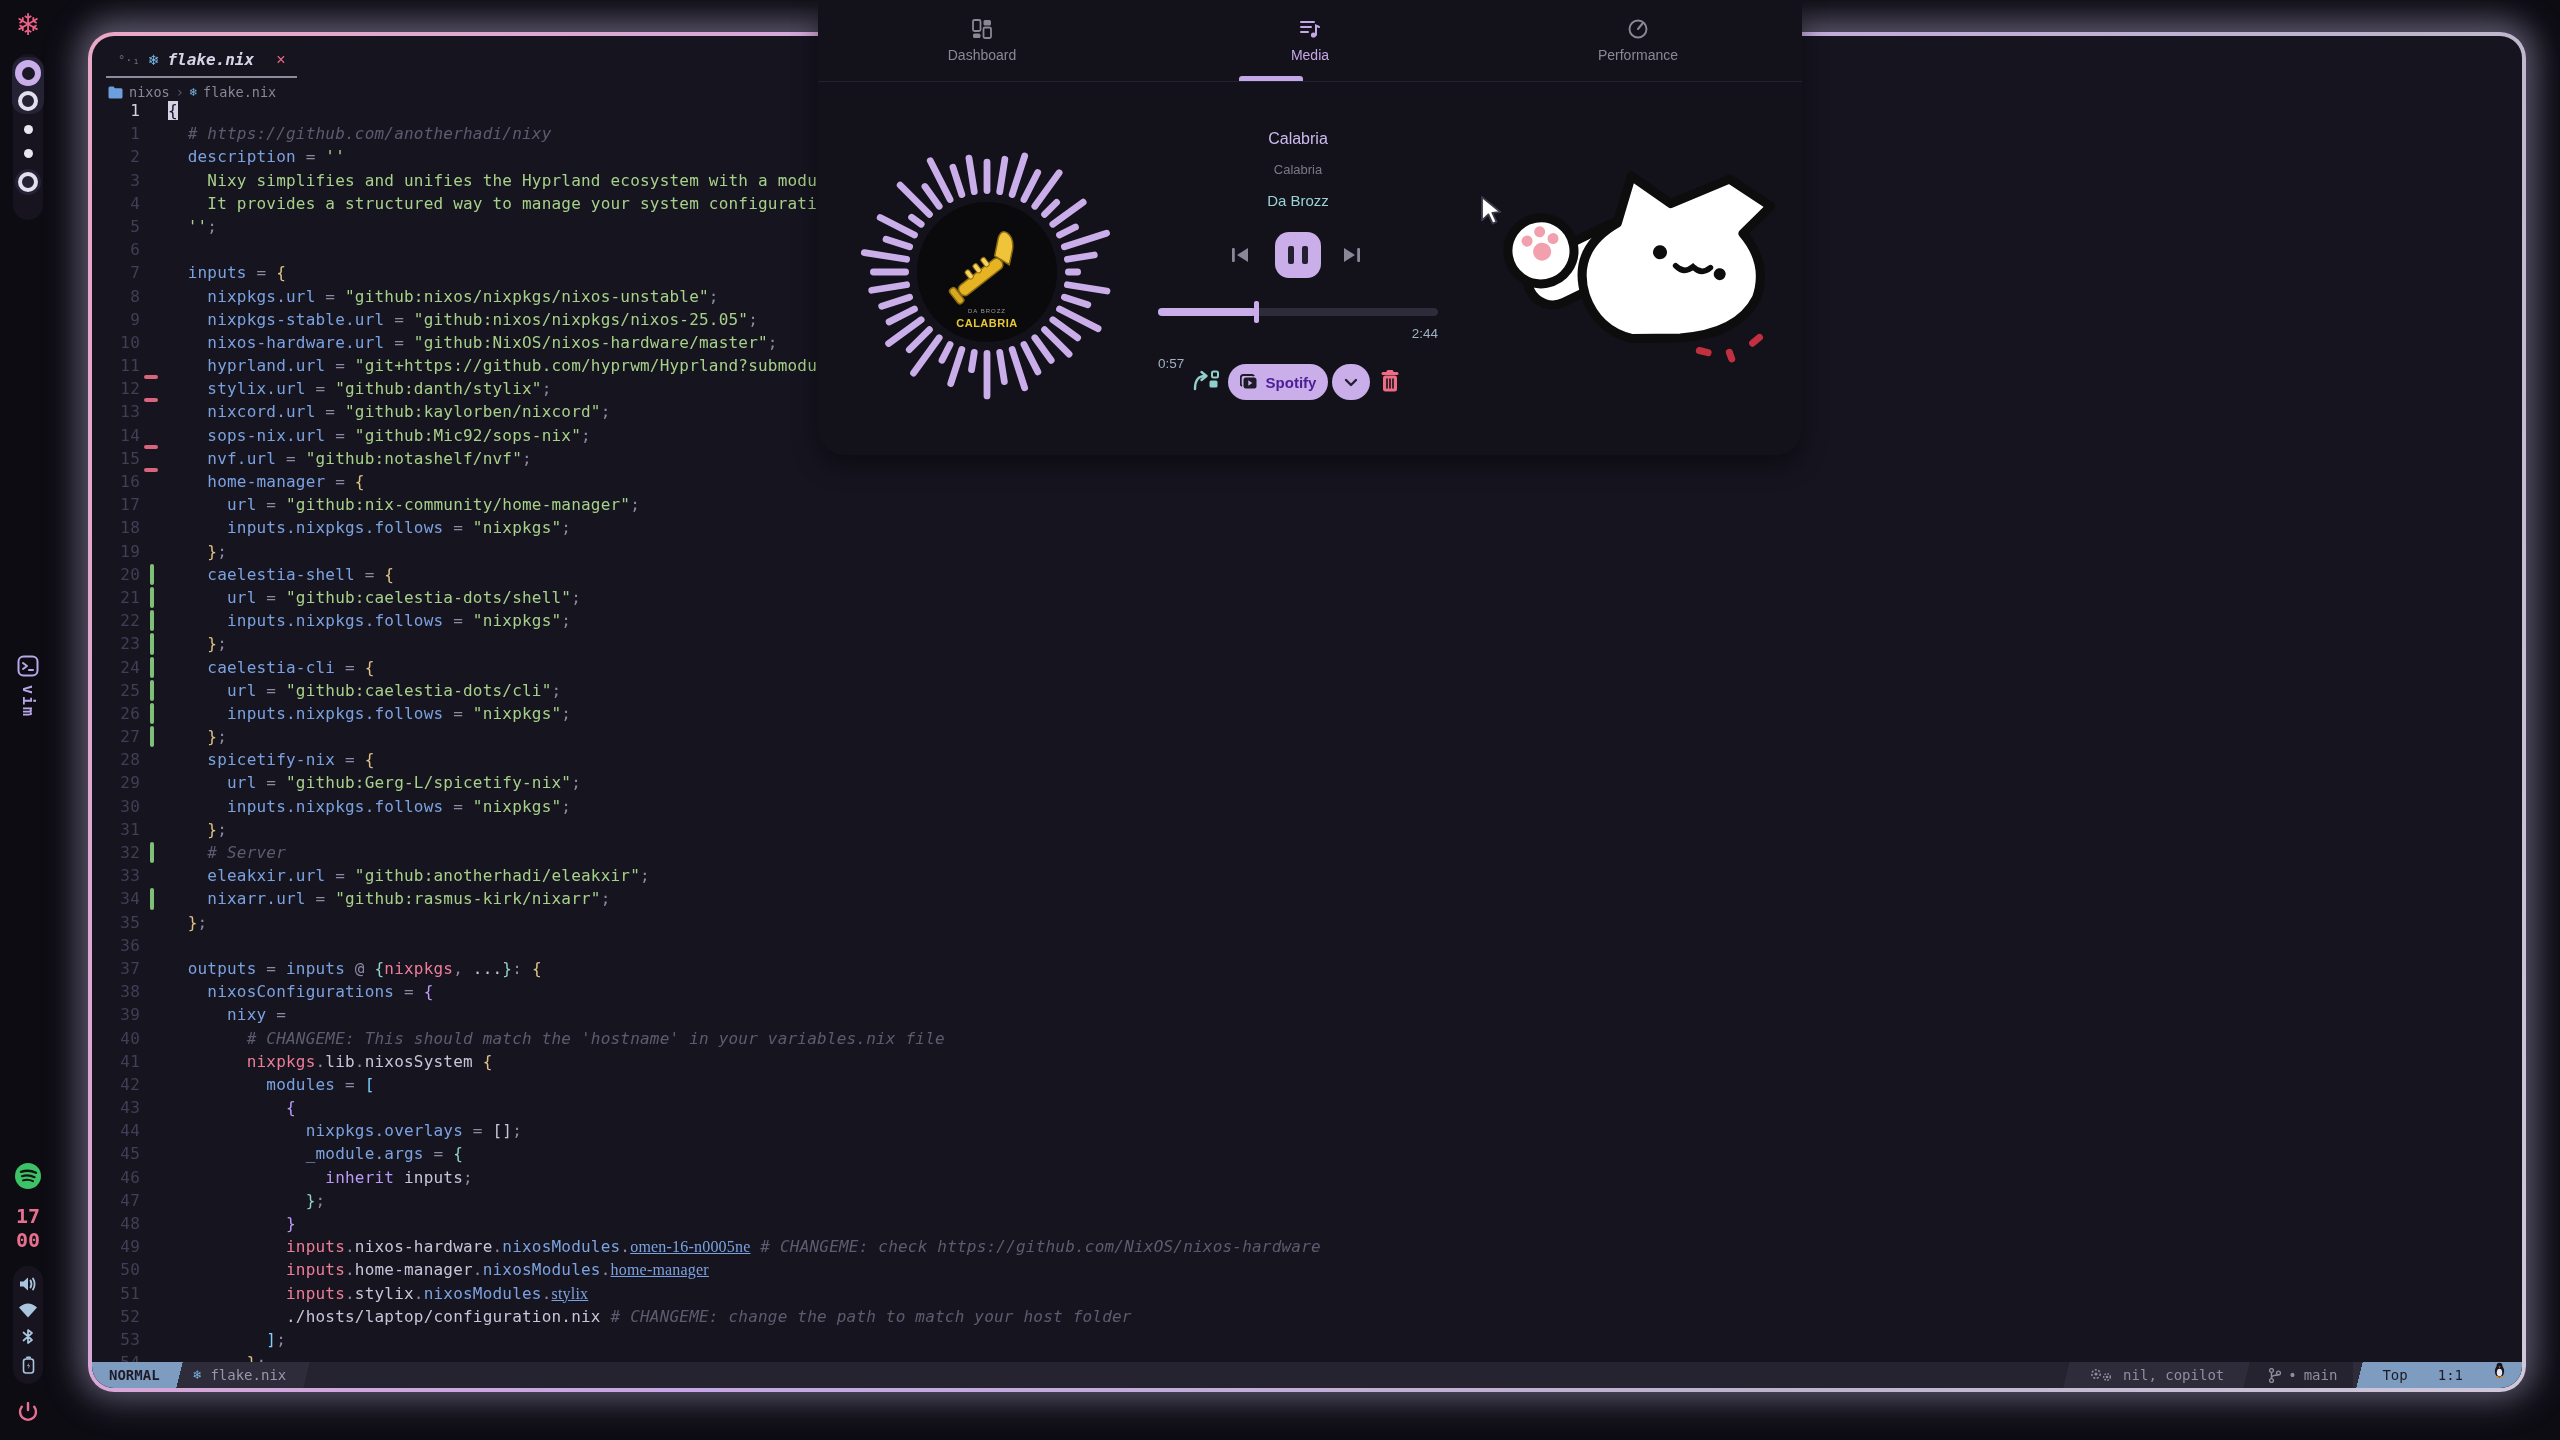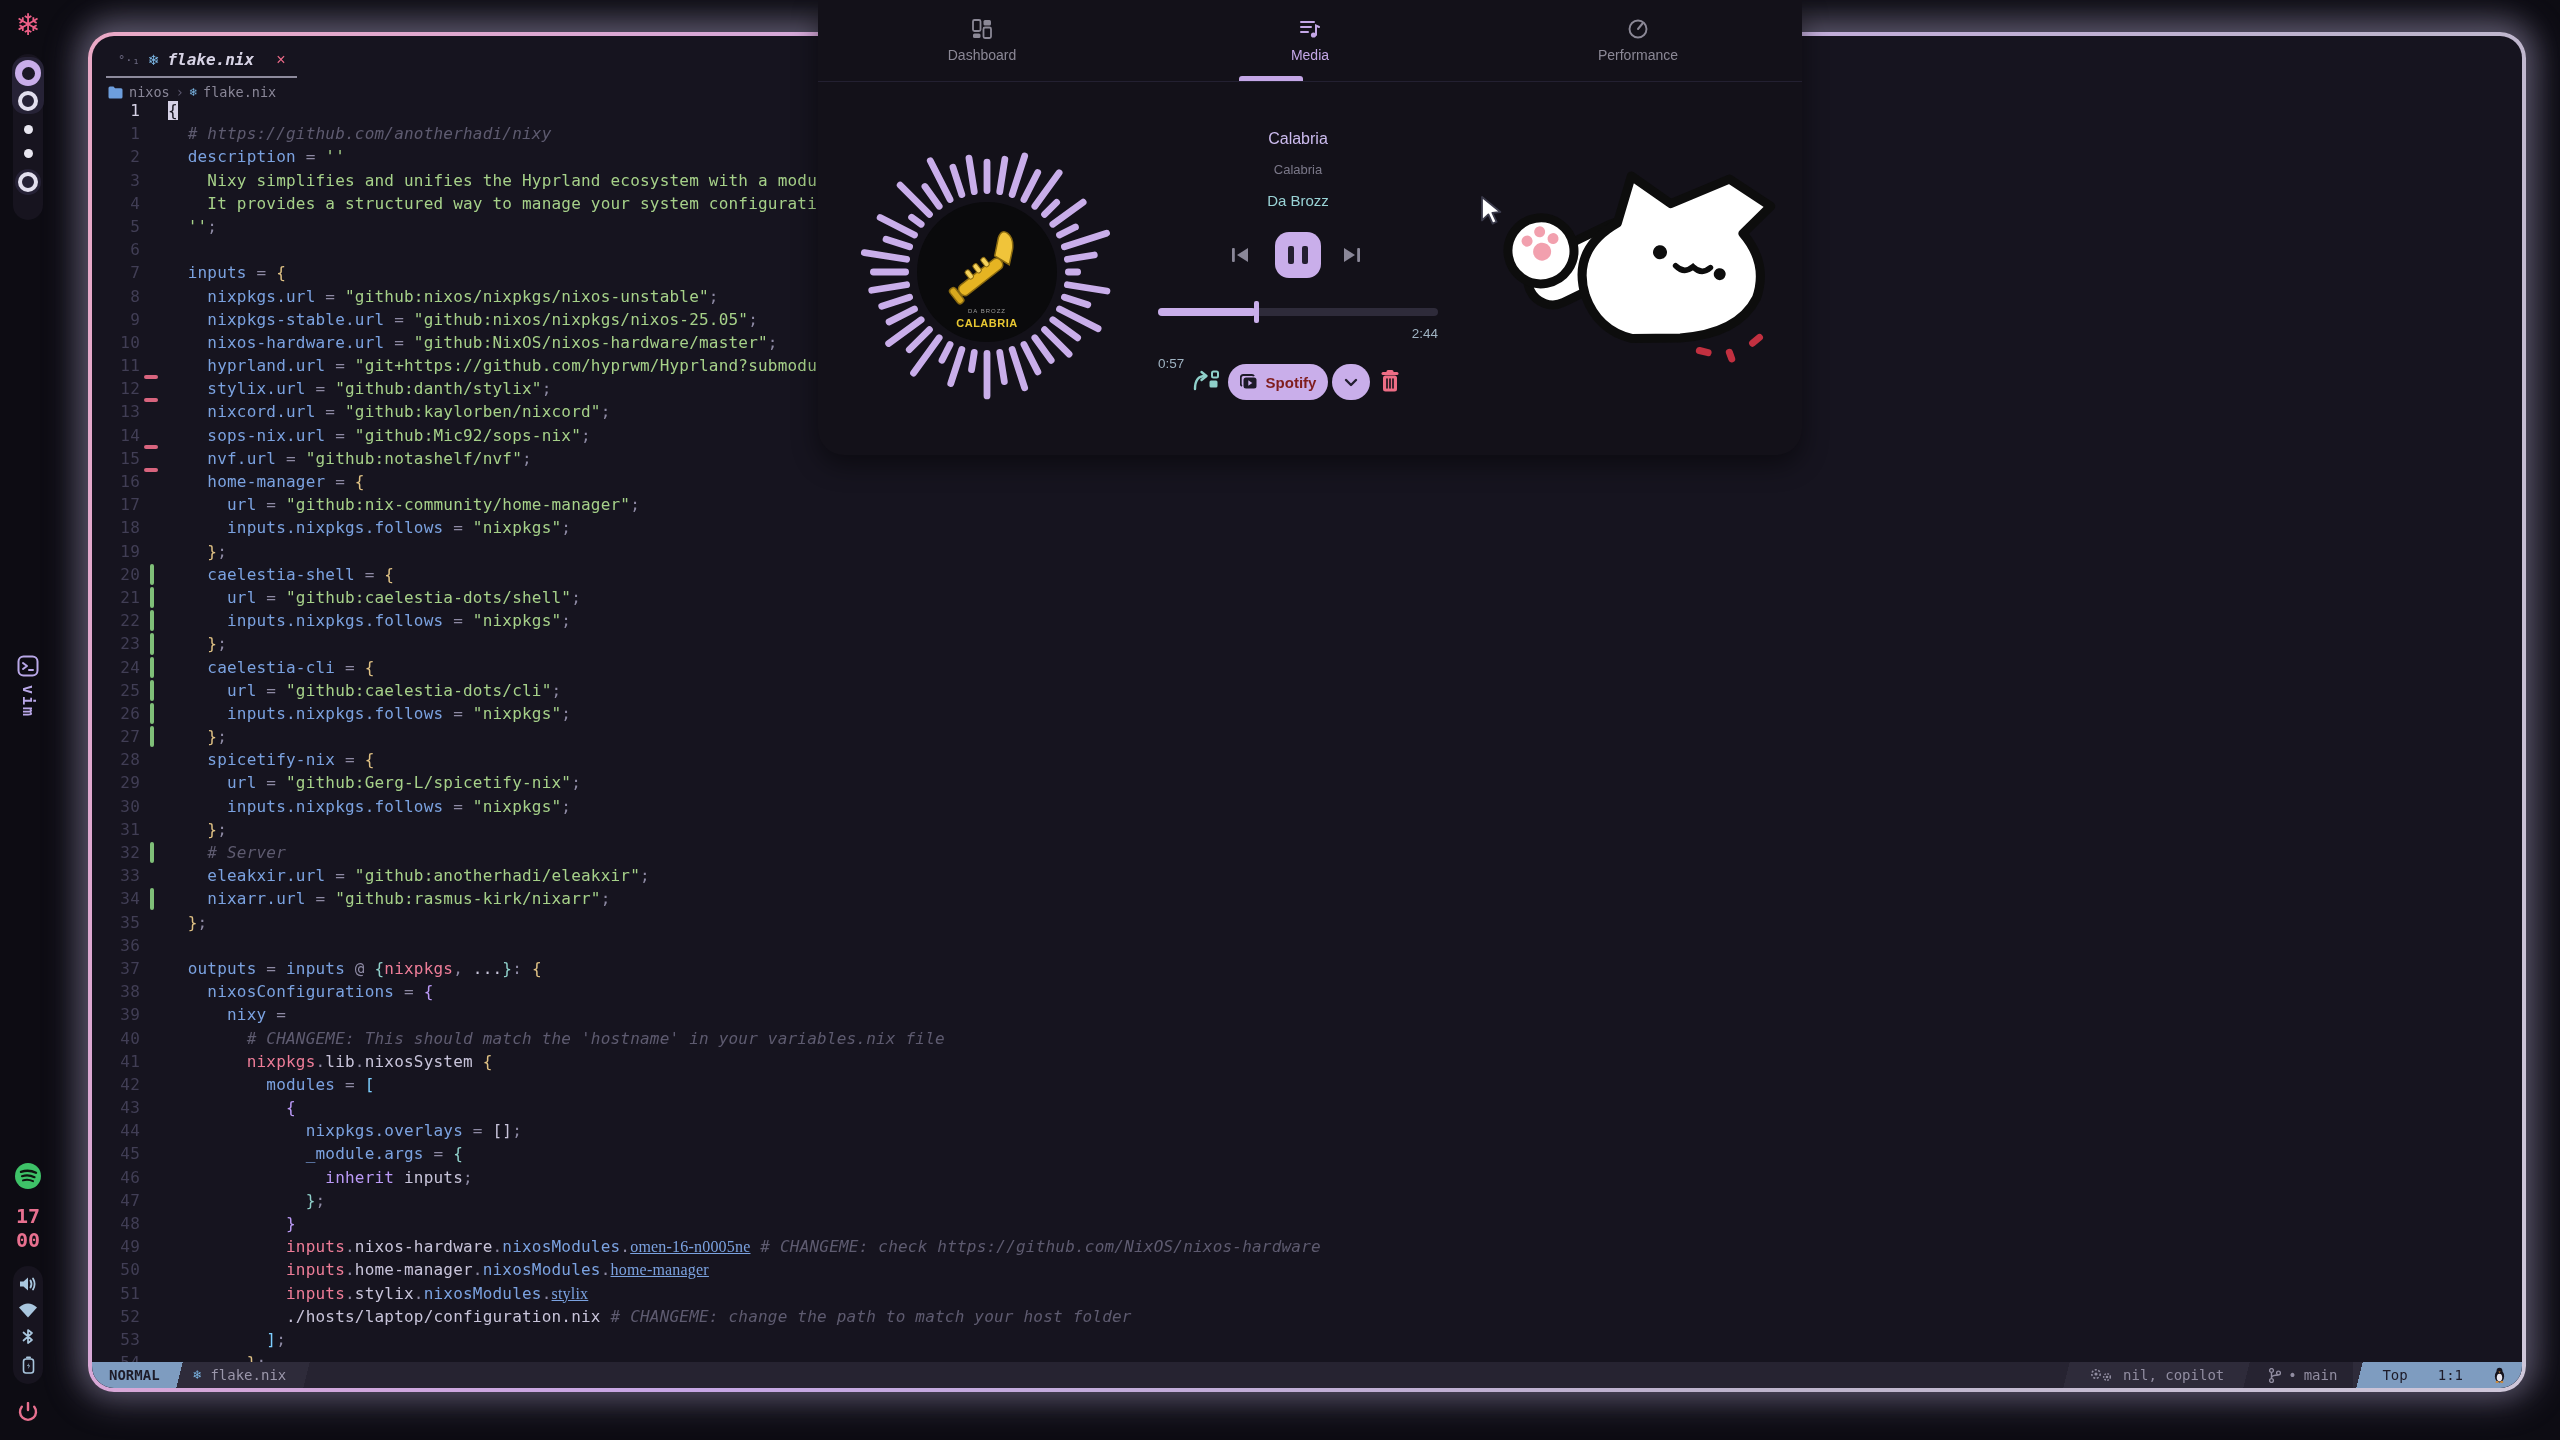--- a/index.html
+++ b/index.html
@@ -89,21 +89,21 @@
   .sep { width:13px; flex:none; }
   .sep-a { background:linear-gradient(104deg,#7e9cc0 49.5%,#2e2b3a 50.5%); }
   .sep-b { background:linear-gradient(104deg,#2e2b3a 49.5%,#262331 50.5%); }
   .sep-c { background:linear-gradient(104deg,#262331 49.5%,#2e2b3a 50.5%); }
   .sep-d { background:linear-gradient(104deg,#2e2b3a 49.5%,#7e9cc0 50.5%); }
   .seg-file { background:#2e2b3a; color:#9b97ab; padding:0 14px 0 8px; display:flex; align-items:center; gap:9px; }
   .seg-file .nix { color:#7db9e8; font-size:13px; }
   .sb-fill { flex:1; }
   .seg-lsp { background:#2e2b3a; color:#918da1; padding:0 16px; display:flex; align-items:center; gap:8px; }
   .seg-branch { background:#262331; color:#918da1; padding:0 16px; display:flex; align-items:center; gap:7px; }
-  .seg-pos { background:#7e9cc0; color:#1d1b28; padding:0 16px; display:flex; align-items:center; gap:30px; }
+  .seg-pos { background:#7e9cc0; color:#1d1b28; padding:0 16px; display:flex; align-items:flex-start; gap:30px; }
 
   
   .media-panel { position:absolute; left:818px; top:0; width:984px; height:455px; z-index:3;
                  background:#131119; border-radius:0 0 26px 26px;
                  box-shadow:0 10px 26px rgba(0,0,0,.45); }
   .mtabs { position:relative; display:flex; height:82px; border-bottom:1px solid #232031; }
   .mtab { flex:1; display:flex; flex-direction:column; align-items:center; justify-content:center;
           gap:7px; color:#8b8896; font-size:14px; }
   .mtab.active { color:#c4a7e7; }
   .mtab-underline { position:absolute; bottom:0; left:421px; width:64px; height:5px;
@@ -134,21 +134,21 @@
                background:#2e2b3a; }
   .prg-fill { height:100%; border-radius:4px; background:#c9aeea; }
   .prg-handle { position:absolute; top:-7px; width:5px; height:22px; border-radius:2px; background:#c9aeea; }
   .t-elapsed { position:absolute; left:340px; top:324px; font-size:13.5px; color:#9fb3c2;margin-top:32px; }
   .t-total   { position:absolute; left:540px; top:326px; width:80px; text-align:right;
                font-size:13.5px; color:#9fb3c2; }
 
   .act-transfer { position:absolute; left:374px; top:369px; }
   .pill-source { position:absolute; left:410px; top:364px; width:100px; height:36px; border-radius:18px;
                  background:#c9aeea; display:flex; align-items:center; justify-content:center; gap:8px;
-                 color:#7f1d1d; font-size:15px; font-weight:bold; }
+                 color:#4c1d95; font-size:15px; font-weight:bold; }
   .pill-chevron { position:absolute; left:514px; top:364px; width:38px; height:36px; border-radius:18px;
                   background:#c9aeea; display:flex; align-items:center; justify-content:center; }
   .act-trash { position:absolute; left:562px; top:369px; }
 
   .cat { position:absolute; left:1495px; top:135px; width:300px; height:260px; z-index:4; }
   .cursor { position:absolute; left:1480px; top:196px; z-index:5; }
 </style>
 </head>
 <body>
 

